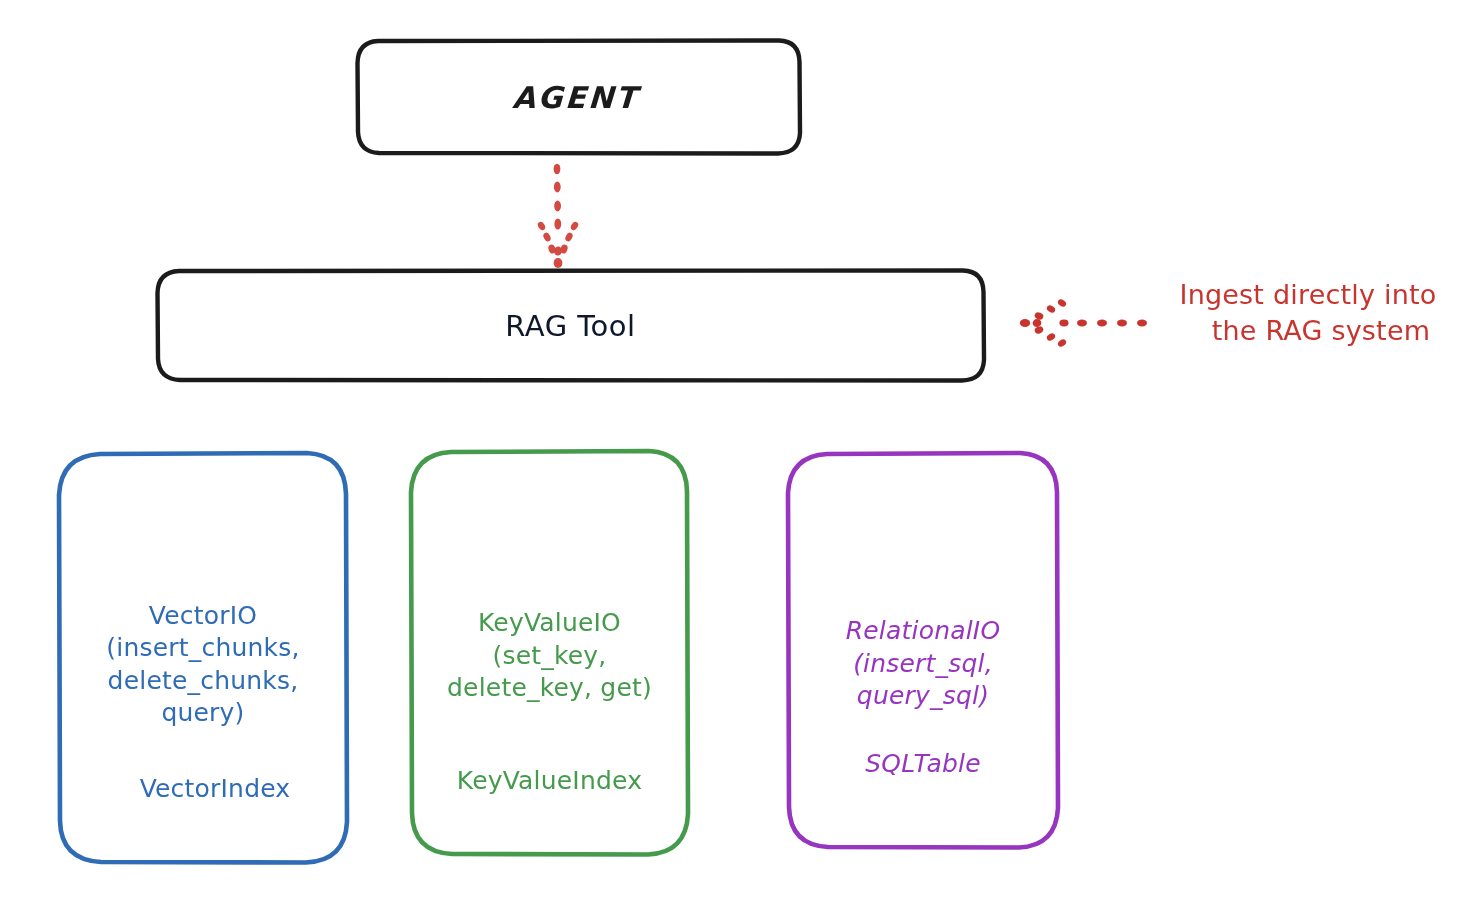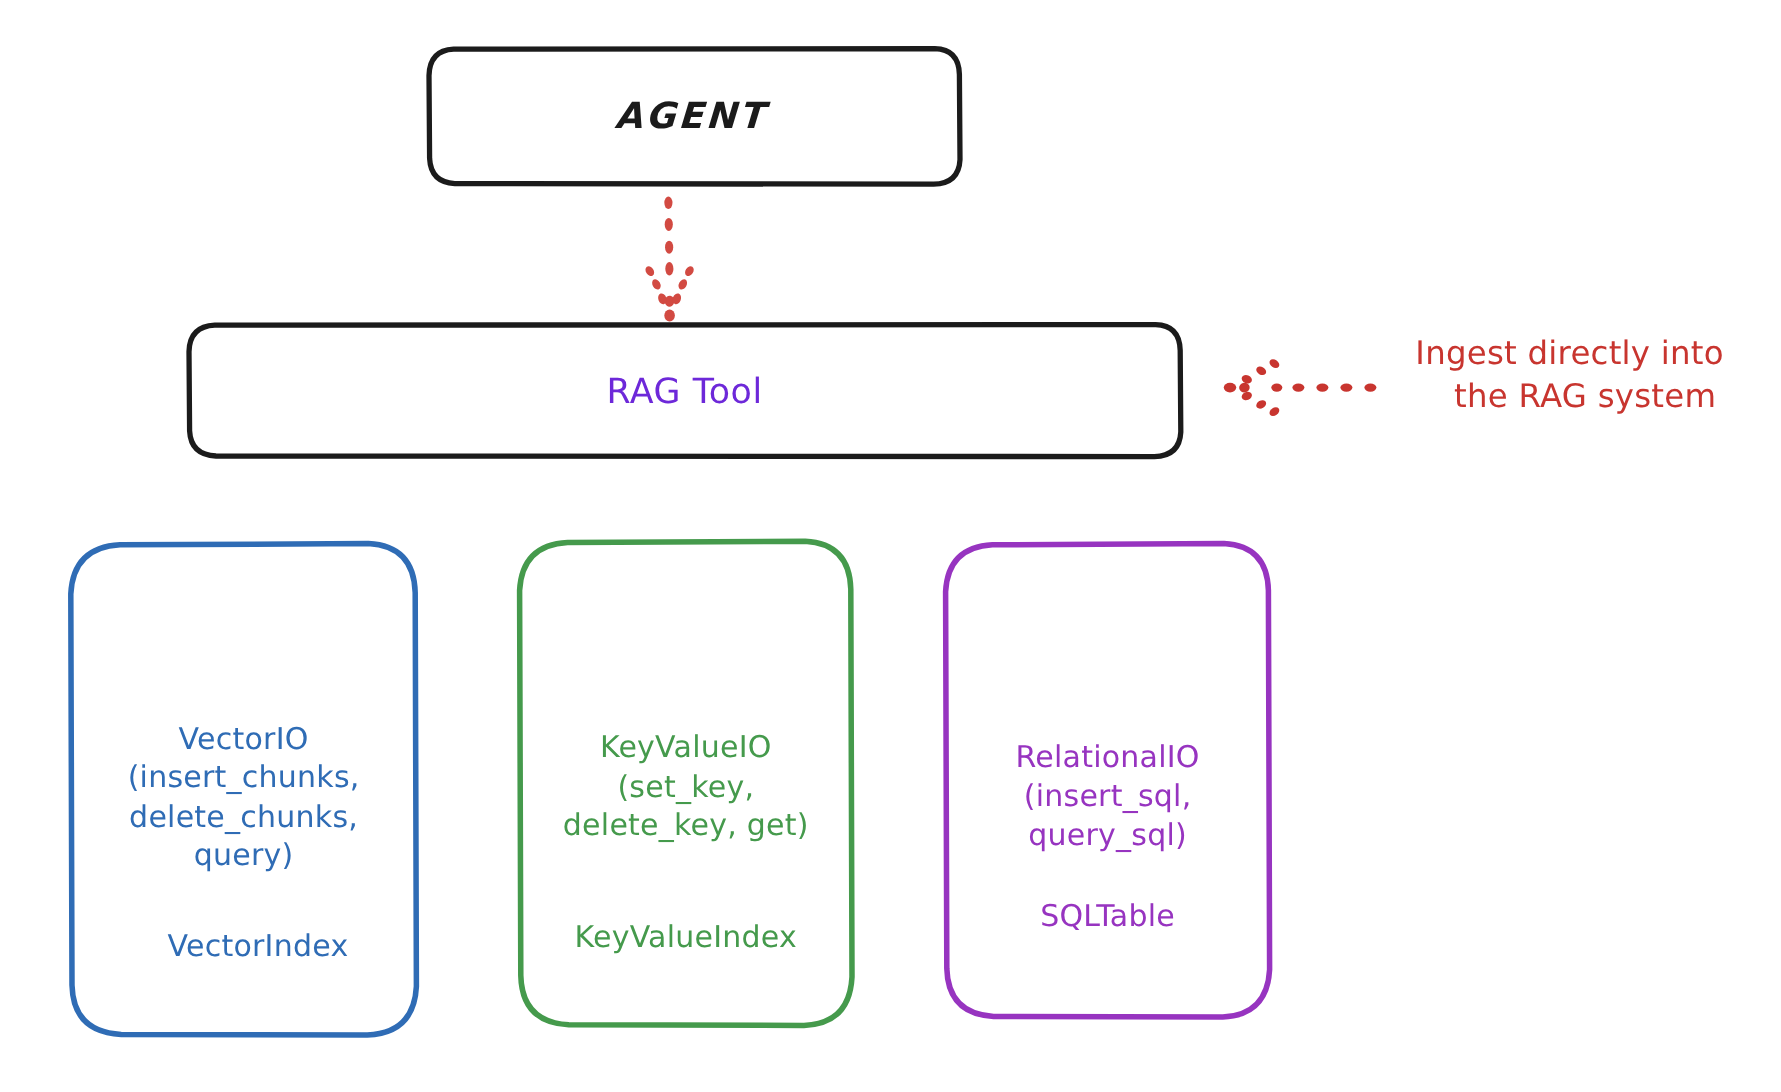--- a/index.html
+++ b/index.html
@@ -55,32 +55,32 @@
     left: 155px;
     top: 268px;
     width: 831px;
     height: 115px;
   }
   #ragtool-label {
     font-family: "DejaVu Sans", sans-serif;
     font-size: 29px;
     font-weight: 500;
     letter-spacing: 0.5px;
-    color: #6d28d9;
+    color: #0f172a;
   }
 
   
   #vector-node {
     left: 56px;
     top: 450px;
     width: 294px;
     height: 416px;
   }
   #keyvalue-node {
-    left: 430px;
+    left: 408px;
     top: 448px;
     width: 283px;
     height: 410px;
   }
   #relational-node {
     left: 785px;
     top: 450px;
     width: 276px;
     height: 401px;
   }
@@ -90,21 +90,21 @@
     z-index: 3;
     display: flex;
     flex-direction: column;
     align-items: center;
     justify-content: flex-start;
     width: 100%;
     padding-top: 86px;
     box-sizing: border-box;
   }
   #keyvalue-node .prov-inner { padding-top: 96px; }
-  #relational-node .prov-inner { padding-top: 92px; }
+  #relational-node .prov-inner { padding-top: 92px; font-style: italic; }
 
   .prov-api {
     font-family: "DejaVu Sans", sans-serif;
     font-size: 25px;
     font-weight: 500;
     line-height: 1.30;
     white-space: pre-line;
     letter-spacing: 0.2px;
   }
   .prov-index {

